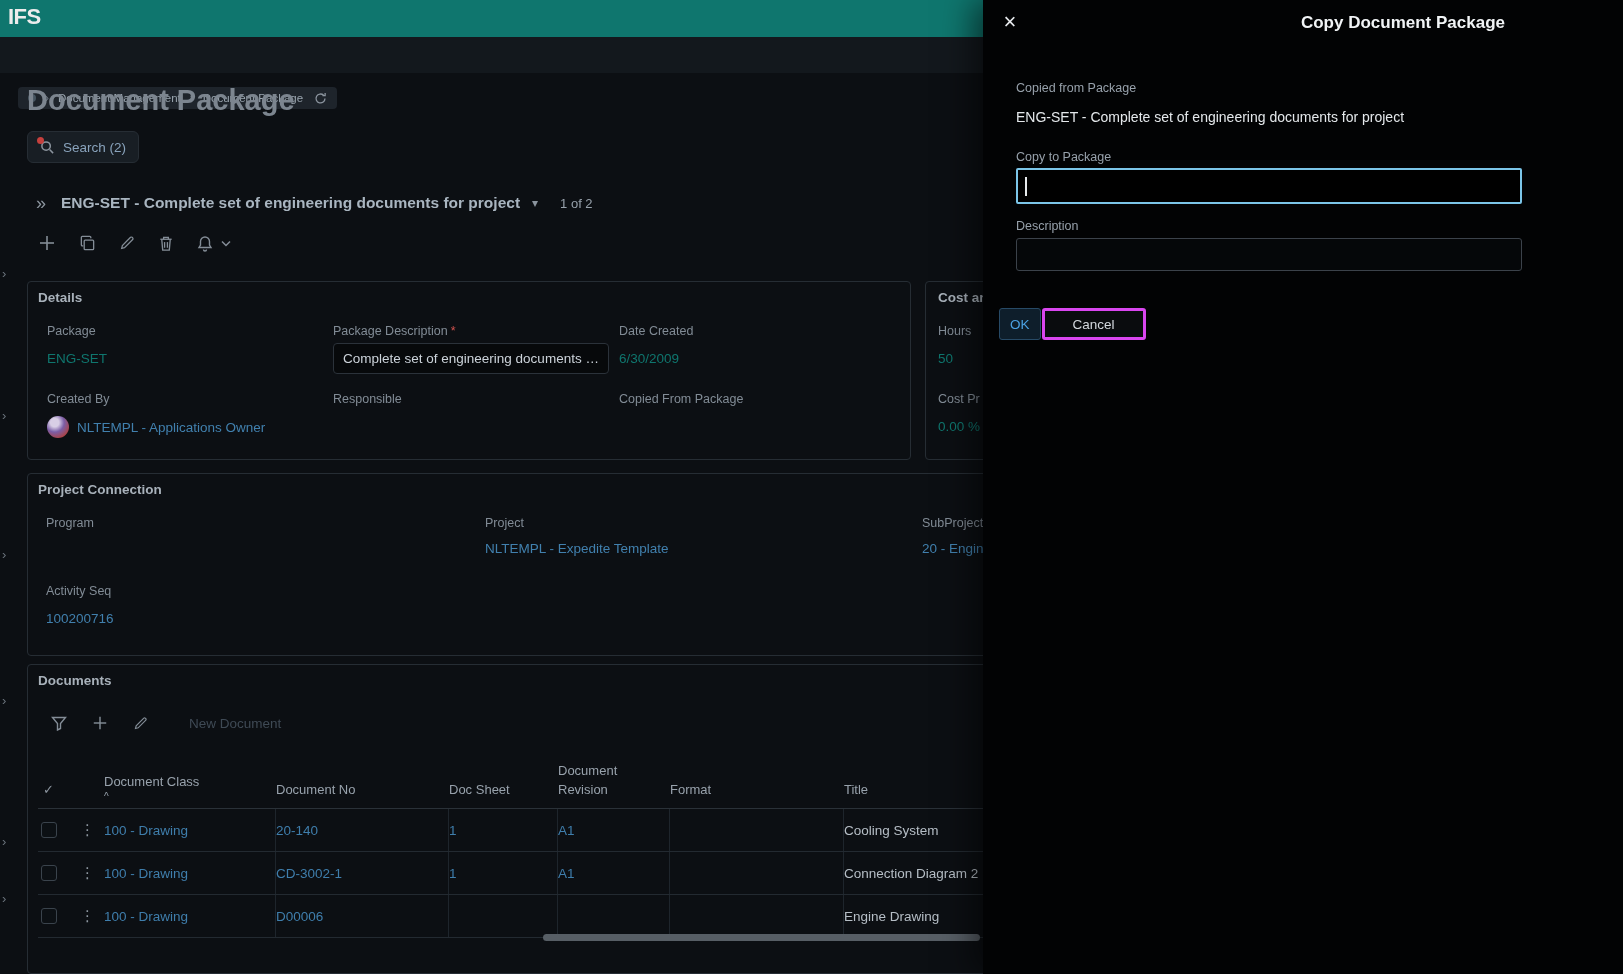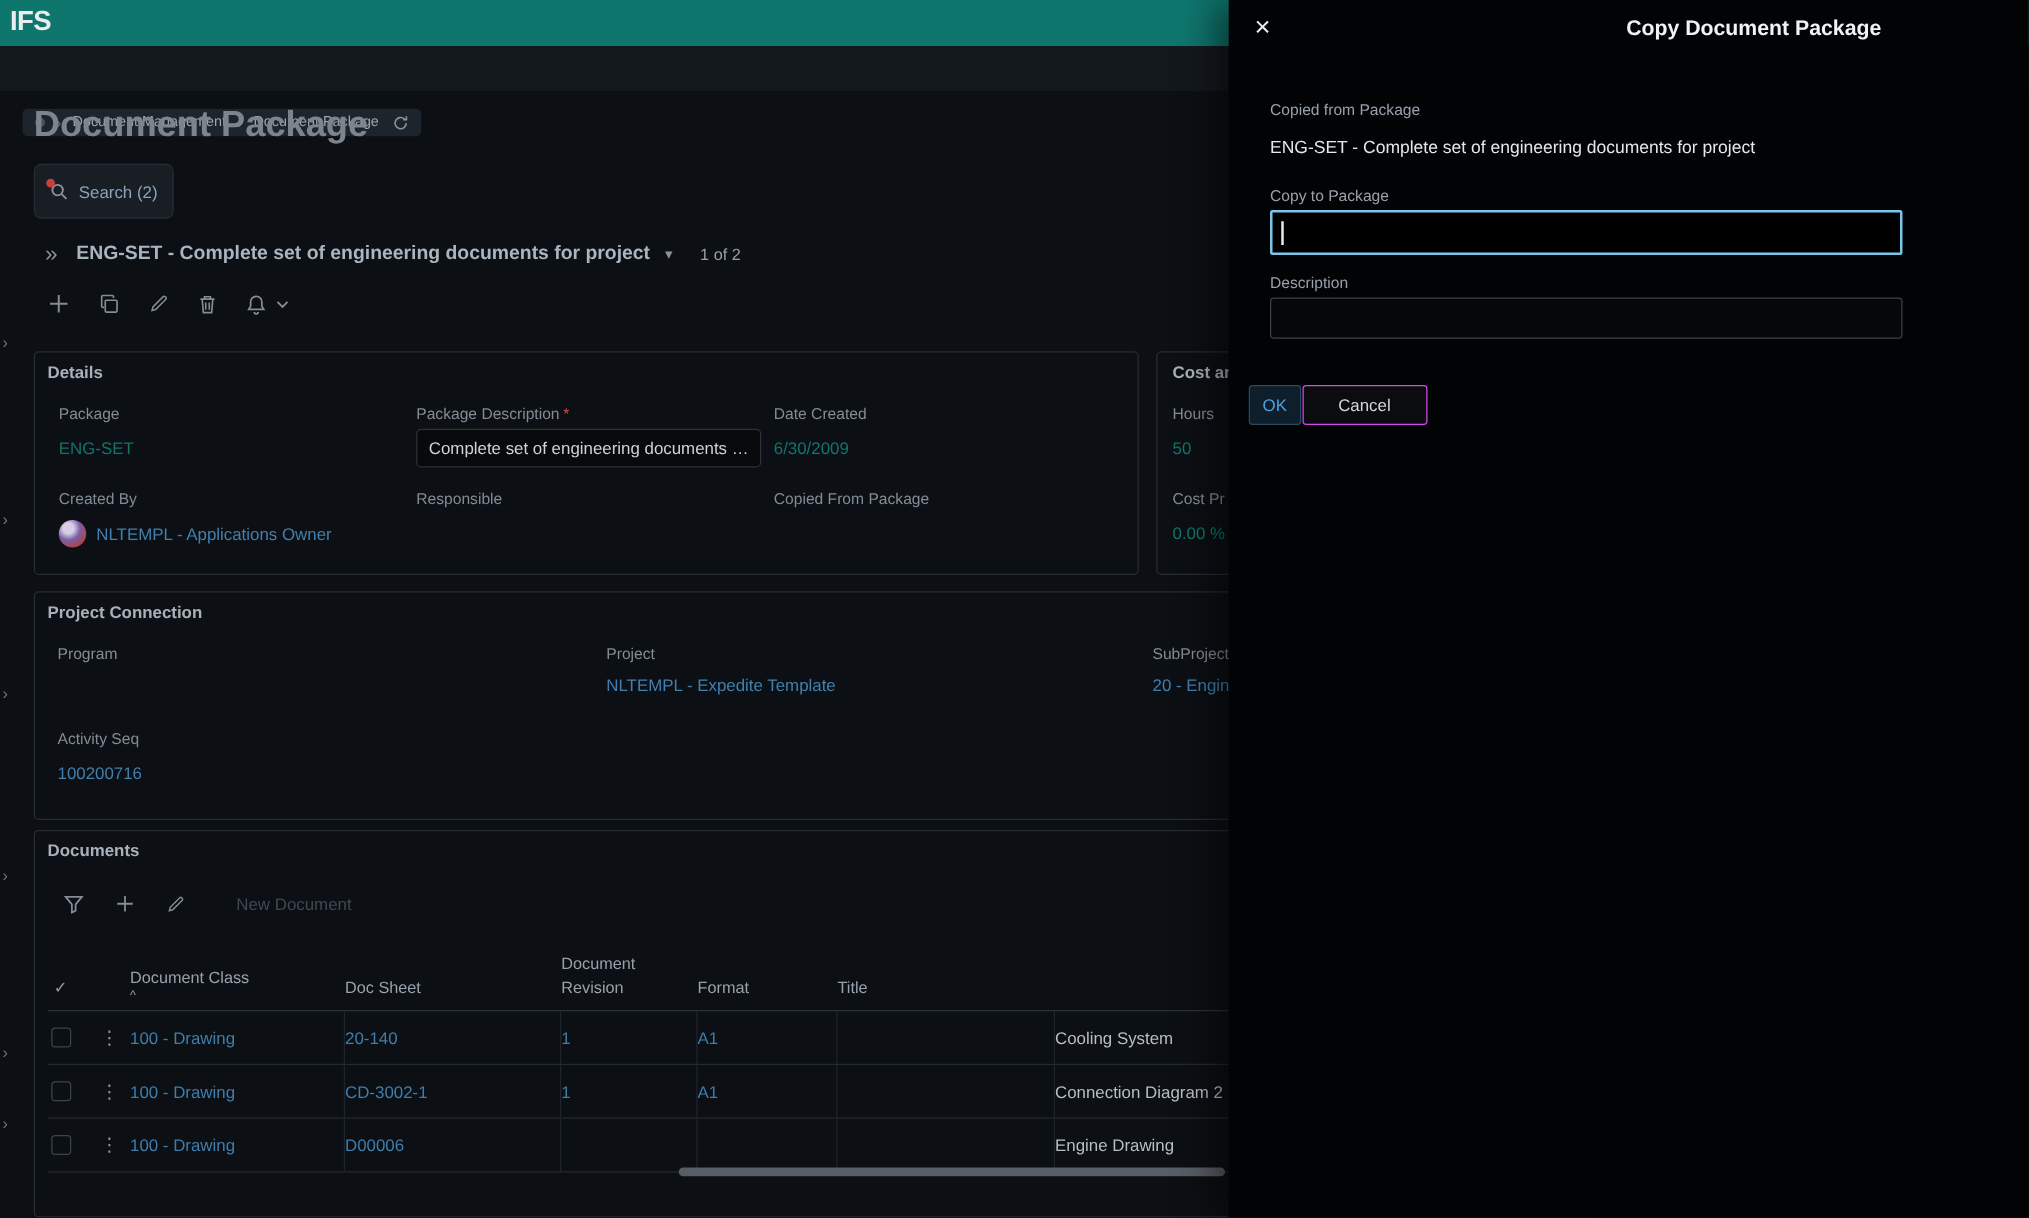--- a/index.html
+++ b/index.html
@@ -14,21 +14,21 @@
   
   .crumbbar{position:absolute;left:0;top:37px;width:1623px;height:36px;background:#13181d}
   .crumbpill{position:absolute;left:18px;top:50px;height:22px;display:flex;align-items:center;gap:9px;background:#1e242b;border-radius:4px;padding:0 10px;font-size:11.5px;color:#96a0aa}
   .crumbdot{width:8px;height:8px;border-radius:50%;background:#46545f}
   .crumbsep{color:#6a747e;font-size:12px}
   .crumblink{color:#9aa5af;cursor:pointer;white-space:nowrap}
   .refresh{color:#8b949e;cursor:pointer;margin-left:2px}
 
   .page-title{position:absolute;left:27px;top:84px;font-size:29px;font-weight:700;color:#7c858f}
 
-  .search-btn{position:absolute;left:27px;top:131px;height:44px;display:flex;align-items:center;gap:8px;padding:0 12px;background:#181e24;border:1px solid #262d34;border-radius:6px;color:#89a3bc;font-size:13.5px;cursor:pointer}
+  .search-btn{position:absolute;left:27px;top:131px;height:32px;display:flex;align-items:center;gap:8px;padding:0 12px;background:#181e24;border:1px solid #262d34;border-radius:6px;color:#89a3bc;font-size:13.5px;cursor:pointer}
   .search-ic{position:relative;color:#8b949e}
   .search-badge{position:absolute;left:-3px;top:-3px;width:7px;height:7px;border-radius:50%;background:#c6403d}
 
   .record-row{position:absolute;left:36px;top:191px;height:24px;display:flex;align-items:center;cursor:pointer}
   .expander{color:#8b949e;font-size:18px;line-height:1}
   .record-title{margin-left:15px;font-size:15.5px;font-weight:600;color:#a9b5c0;white-space:nowrap}
   .record-caret{margin-left:12px;color:#8b949e;font-size:12px}
   .record-count{margin-left:22px;font-size:13px;color:#97a1ab;font-weight:400}
 
   .toolbar{position:absolute;left:38px;top:234px;display:flex;align-items:center;gap:23px;color:#848d97}
@@ -81,21 +81,21 @@
   .dlg-close{position:absolute;left:13px;top:8px;width:28px;height:28px;display:flex;align-items:center;justify-content:center;font-size:22px;color:#e9ecef;cursor:pointer}
   .dlg-title{position:absolute;top:13px;right:118px;font-size:17px;font-weight:700;color:#f1f4f6;white-space:nowrap}
   .dlg-label{position:absolute;left:33px;font-size:12.5px;color:#97a1ab;white-space:nowrap}
   .dlg-value{position:absolute;left:33px;font-size:14px;color:#e4e8eb;white-space:nowrap}
   .dlg-input{position:absolute;left:33px;width:506px;font-size:14px;color:#e4e8eb;font-family:inherit;outline:none}
   .in-focus{top:168px;height:36px;background:#000;border:2px solid #7bc5e8;border-radius:2px;display:flex;align-items:center;cursor:text}
   .caretbar{width:2px;height:19px;background:#e6e9eb;margin-left:7px}
   .in-plain{top:238px;height:33px;background:#050709;border:1px solid #3b424a;border-radius:3px;padding:0 8px}
   .dlg-btns{position:absolute;left:16px;top:308px;display:flex}
   .btn-ok{height:32px;padding:0 10px;background:#0e1e2b;border:1px solid #274a66;border-radius:3px;color:#4ba1e3;font-size:13.5px;display:flex;align-items:center;cursor:pointer}
-  .btn-cancel{height:32px;padding:0 28px;background:#0a0c0e;border:1px solid #d946ef;border-radius:3px;color:#d3d8dd;font-size:13.5px;display:flex;align-items:center;margin-left:1px;cursor:pointer}
+  .btn-cancel{height:32px;padding:0 28px;background:#0a0c0e;border:3px solid #d946ef;border-radius:3px;color:#d3d8dd;font-size:13.5px;display:flex;align-items:center;margin-left:1px;cursor:pointer}
 </style>
 </head>
 <body>
 
 <div class="topbar">
   <div class="logo">IFS</div>
 </div>
 
 <div class="crumbbar">
   <div class="crumbpill">
@@ -249,20 +249,21 @@
   </div>
 
   <div class="tbl">
     <div class="tr-head">
       <div class="th checkmark">✓</div>
       <div class="th"></div>
       <div class="th">
         <span>Document Class</span>
         <span class="sortcaret">^</span>
       </div>
+      <div class="th">Document No</div>
       <div class="th">Doc Sheet</div>
       <div class="th">Document Revision</div>
       <div class="th">Format</div>
       <div class="th">Title</div>
     </div>
 
     <div class="tr">
       <div class="td">
           <span class="cb"></span>
         </div>

